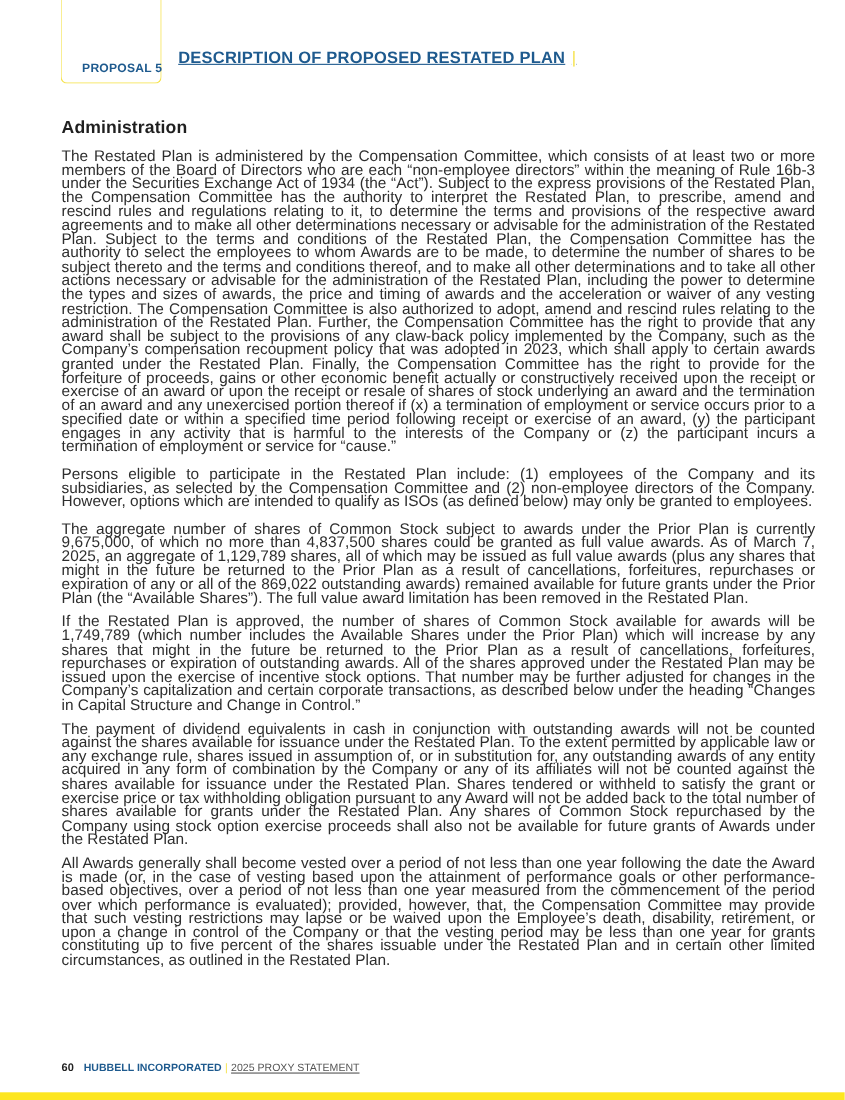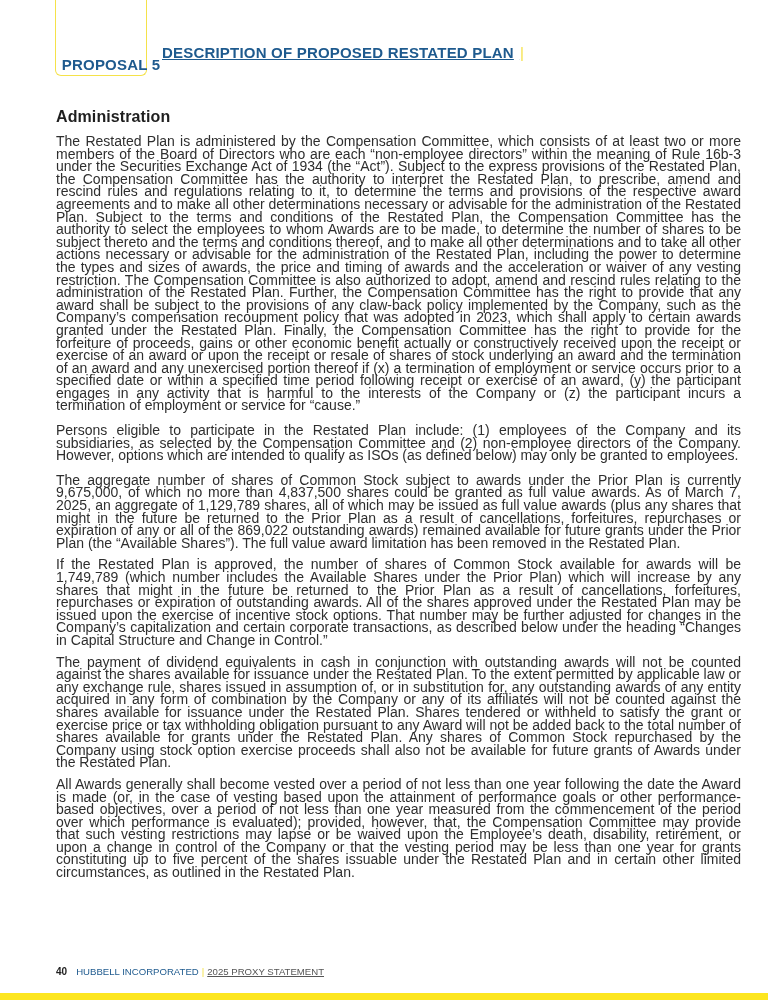--- a/index.html
+++ b/index.html
@@ -9,21 +9,21 @@
     font-family:"Liberation Sans", sans-serif;
     color:#2b2b2b;
   }
   .tab-box {
     position:absolute; left:55px; top:-4px; width:92px; height:80px;
     border:1.5px solid #f5e24a; border-top:none;
     border-radius:0 0 6px 6px; box-sizing:border-box;
   }
   .header-left {
     position:absolute; left:55px; top:56px; width:112px; text-align:center;
-    font-size:15px; font-weight:bold; color:#1e5a8e; letter-spacing:0.2px;
+    font-size:11px; font-weight:bold; color:#1e5a8e; letter-spacing:0.2px;
   }
   .header-right {
     position:absolute; left:162px; top:44px;
     font-size:15px; font-weight:bold; color:#1e5a8e; letter-spacing:0.2px;text-decoration:underline;
   }
   .header-bar { color:#f5e24a; font-weight:normal; margin-left:6px; }
 
   .content { position:absolute; left:56px; top:108px; width:685px; }
   h2 {
     margin:0 0 9px 0; font-size:16px; font-weight:bold; color:#1f1f1f;
@@ -32,21 +32,21 @@
   p {
     margin:0 0 9px 0; font-size:14px; line-height:12.6px;
     text-align:justify; color:#2e2e2e;
   }
   .sec { margin-bottom:12px; }
 
   .footer {
     position:absolute; left:56px; top:966px; font-size:9.6px;
   }
   .page-num { font-weight:bold; color:#222; margin-right:9px; font-size:10px;}
-  .company { font-weight:normal; color:#1e5a8e; }
+  .company { font-weight:bold; color:#1e5a8e; }
   .sep { color:#f5e24a; margin:0 3px; }
   .doc { color:#555;text-decoration:underline; }
   .bottom-bar {
     position:absolute; left:0; bottom:0; width:768px; height:7px; background:#fde620;
   }
 </style>
 </head>
 <body>
 
 <div class="tab-box"></div>
@@ -65,15 +65,15 @@
   </div>
   <div class="sec">
     <p>The aggregate number of shares of Common Stock subject to awards under the Prior Plan is currently 9,675,000, of which no more than 4,837,500 shares could be granted as full value awards. As of March 7, 2025, an aggregate of 1,129,789 shares, all of which may be issued as full value awards (plus any shares that might in the future be returned to the Prior Plan as a result of cancellations, forfeitures, repurchases or expiration of any or all of the 869,022 outstanding awards) remained available for future grants under the Prior Plan (the “Available Shares”). The full value award limitation has been removed in the Restated Plan.</p>
     <p>If the Restated Plan is approved, the number of shares of Common Stock available for awards will be 1,749,789 (which number includes the Available Shares under the Prior Plan) which will increase by any shares that might in the future be returned to the Prior Plan as a result of cancellations, forfeitures, repurchases or expiration of outstanding awards. All of the shares approved under the Restated Plan may be issued upon the exercise of incentive stock options. That number may be further adjusted for changes in the Company’s capitalization and certain corporate transactions, as described below under the heading “Changes in Capital Structure and Change in Control.”</p>
     <p>The payment of dividend equivalents in cash in conjunction with outstanding awards will not be counted against the shares available for issuance under the Restated Plan. To the extent permitted by applicable law or any exchange rule, shares issued in assumption of, or in substitution for, any outstanding awards of any entity acquired in any form of combination by the Company or any of its affiliates will not be counted against the shares available for issuance under the Restated Plan. Shares tendered or withheld to satisfy the grant or exercise price or tax withholding obligation pursuant to any Award will not be added back to the total number of shares available for grants under the Restated Plan. Any shares of Common Stock repurchased by the Company using stock option exercise proceeds shall also not be available for future grants of Awards under the Restated Plan.</p>
     <p>All Awards generally shall become vested over a period of not less than one year following the date the Award is made (or, in the case of vesting based upon the attainment of performance goals or other performance-based objectives, over a period of not less than one year measured from the commencement of the period over which performance is evaluated); provided, however, that, the Compensation Committee may provide that such vesting restrictions may lapse or be waived upon the Employee’s death, disability, retirement, or upon a change in control of the Company or that the vesting period may be less than one year for grants constituting up to five percent of the shares issuable under the Restated Plan and in certain other limited circumstances, as outlined in the Restated Plan.</p>
   </div>
 </div>
 
 <div class="footer">
-  <span class="page-num">40</span><span class="company">HUBBELL INCORPORATED</span><span class="sep">|</span><span class="doc">2025 PROXY STATEMENT</span>
+  <span class="page-num">60</span><span class="company">HUBBELL INCORPORATED</span><span class="sep">|</span><span class="doc">2025 PROXY STATEMENT</span>
 </div>
 <div class="bottom-bar"></div>
 
 </body></html>

